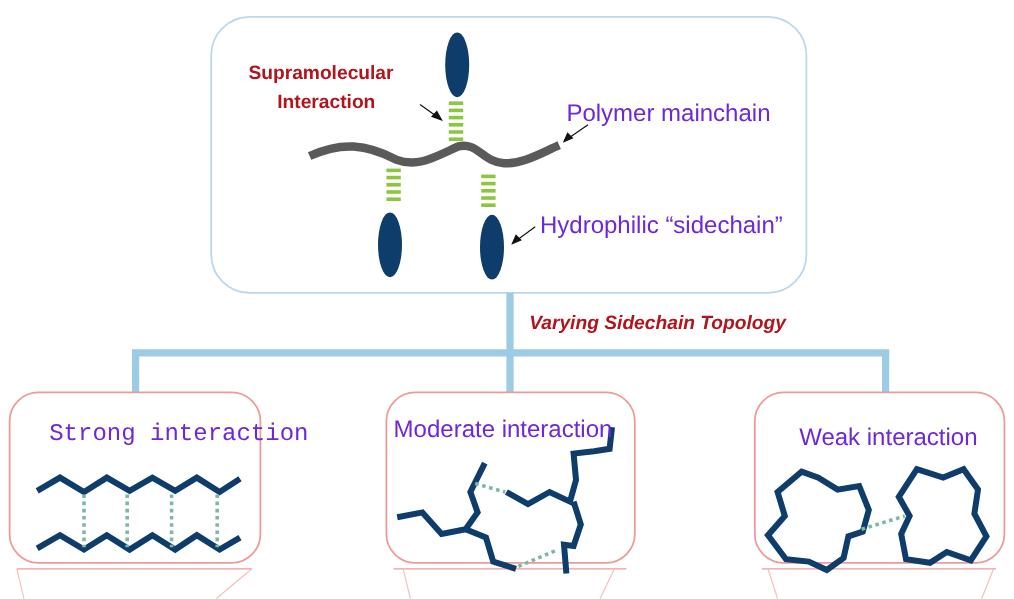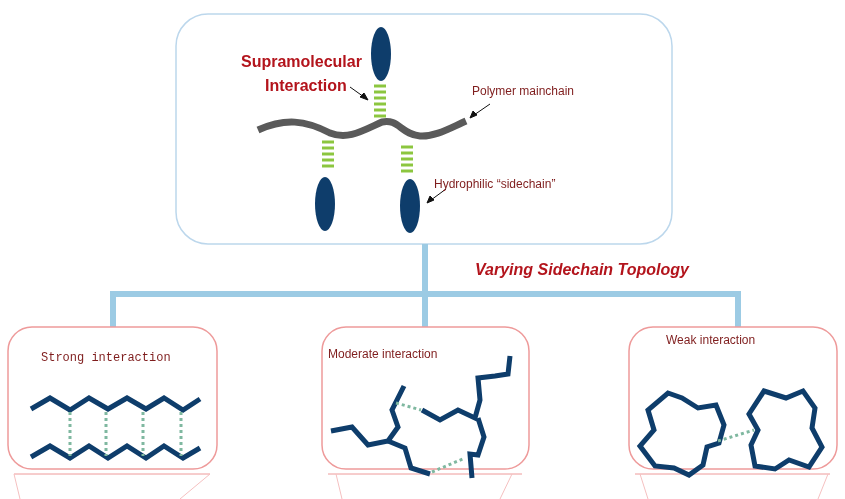--- a/index.html
+++ b/index.html
@@ -1,19 +1,19 @@
 <!DOCTYPE html>
 <html><head>
 <meta charset="utf-8">
 <style>
   html,body{margin:0;padding:0;background:#ffffff;}
   body{width:845px;height:499px;position:relative;overflow:hidden;font-family:"Liberation Sans",sans-serif;}
   svg{position:absolute;left:0;top:0;}
-  .lbl{position:absolute;white-space:nowrap;color:#7f1d1d;font-size:12px;}
-  .red{color:#b3141c;font-weight:bold;font-size:16px;margin-left:34px;}
+  .lbl{position:absolute;white-space:nowrap;color:#6d28d9;font-size:20px;}
+  .red{color:#b3141c;font-weight:bold;font-size:16px;}
 </style>
 </head>
 <body>
 
 <svg width="845" height="499" viewBox="0 0 845 499">
 
   <rect x="176" y="14" width="496" height="230" rx="32" fill="#fff" stroke="#bcd7ec" stroke-width="1.5"></rect>
 
   <g stroke="#9ccbe4" stroke-width="6" fill="none">
     <line x1="425" y1="244" x2="425" y2="333"></line>
@@ -106,19 +106,19 @@
   <g>
     <polygon points="668,393 682,398 698,408 716,405 724,425 719,443 707,447 703,465 689,475 674,468 655,466 640,446 654,430 648,410" fill="none" stroke="#0e3d6b" stroke-width="5" stroke-linejoin="miter"></polygon>
     <polygon points="764,391 786,398 803,391 815,408 812,428 822,447 809,467 789,460 775,469 755,466 751,445 758,430 749,414" fill="none" stroke="#0e3d6b" stroke-width="5" stroke-linejoin="miter"></polygon>
     <line x1="718" y1="441" x2="754" y2="430" stroke="#7fb8a0" stroke-width="3" stroke-dasharray="3,3"></line>
   </g>
 </svg>
 
 <div class="lbl red" style="left:207px;top:53px;">Supramolecular</div>
 <div class="lbl red" style="left:231px;top:77px;text-align:center;">Interaction</div>
 <div class="lbl" style="left:472px;top:84px;">Polymer mainchain</div>
-<div class="lbl" style="left:434px;top:177px;">Hydrophilic “sidechain”</div>
+<div class="lbl" style="left:450px;top:177px;">Hydrophilic “sidechain”</div>
 
 <div class="lbl red" style="left:441px;top:261px;font-style:italic;">Varying Sidechain Topology</div>
 
 <div class="lbl" style="left:41px;top:351px;font-family:Liberation Mono, monospace;">Strong interaction</div>
 <div class="lbl" style="left:328px;top:347px;">Moderate interaction</div>
-<div class="lbl" style="left:666px;top:333px;text-align:center;">Weak interaction</div>
+<div class="lbl" style="left:666px;top:354px;text-align:center;">Weak interaction</div>
 
 </body></html>

